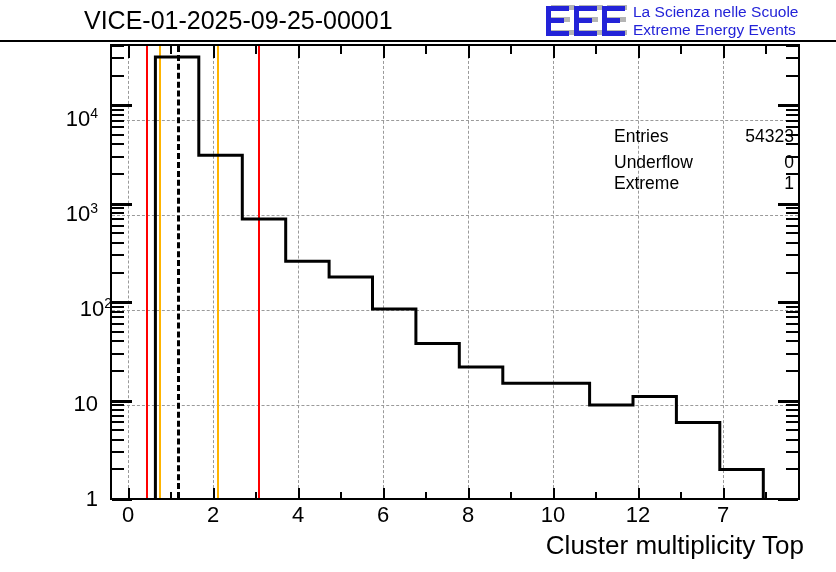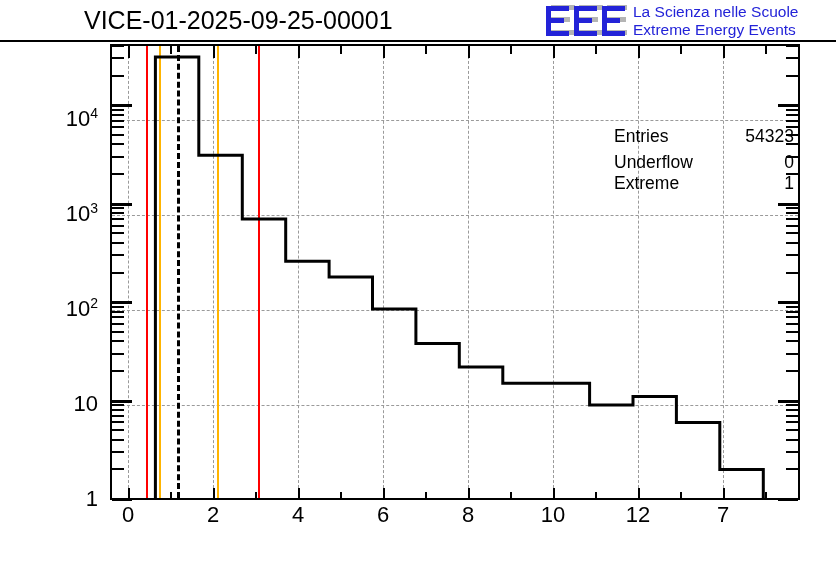--- a/index.html
+++ b/index.html
@@ -265,40 +265,41 @@
     <polyline id="hist-path" fill="none" stroke="#000000" stroke-width="3" stroke-linejoin="miter" stroke-linecap="butt" points="155.4,499.0 155.4,56.9 198.8,56.9 198.8,155.3 242.3,155.3 242.3,218.9 285.7,218.9 285.7,261.3 329.1,261.3 329.1,277.0 372.5,277.0 372.5,309.1 415.9,309.1 415.9,343.5 459.3,343.5 459.3,366.9 502.8,366.9 502.8,383.2 546.2,383.2 546.2,383.2 589.6,383.2 589.6,405.1 633.0,405.1 633.0,396.5 676.4,396.5 676.4,422.4 719.8,422.4 719.8,469.4 763.3,469.4 763.3,499.0"></polyline>
   </svg>
 
   <div>
     <div class="ylabel" style="left:38px;top:486px;width:60px;">
       <span>1</span>
     </div>
     <div class="ylabel" style="left:38px;top:391px;width:60px;">
       <span>10</span>
     </div>
-    <div class="ylabel" style="left:28px;top:296px;width:70px;">
+    <div class="ylabel" style="left:42px;top:296px;width:70px;">
       <span>10</span><sup>2</sup>
     </div>
     <div class="ylabel" style="left:28px;top:201px;width:70px;">
       <span>10</span><sup>3</sup>
     </div>
     <div class="ylabel" style="left:28px;top:106px;width:70px;">
       <span>10</span><sup>4</sup>
     </div>
 
     <div class="xlabel" style="left:108px;top:502px;width:40px;">0</div>
     <div class="xlabel" style="left:193px;top:502px;width:40px;">2</div>
     <div class="xlabel" style="left:278px;top:502px;width:40px;">4</div>
     <div class="xlabel" style="left:363px;top:502px;width:40px;">6</div>
     <div class="xlabel" style="left:448px;top:502px;width:40px;">8</div>
     <div class="xlabel" style="left:533px;top:502px;width:40px;">10</div>
     <div class="xlabel" style="left:618px;top:502px;width:40px;">12</div>
     <div class="xlabel" style="left:703px;top:502px;width:40px;">7</div>
   </div>
 
+  <div class="axis-title">Cluster multiplicity Top</div>
 
   <div class="stats-box">
     <div class="stats-row" style="top:27px;margin-top:37px;">
       <span class="k">Entries</span>
       <span class="v">54323</span>
     </div>
     <div class="stats-row" style="top:90px;text-align:right;">
       <span class="k">Underflow</span>
       <span class="v">0</span>
     </div>

